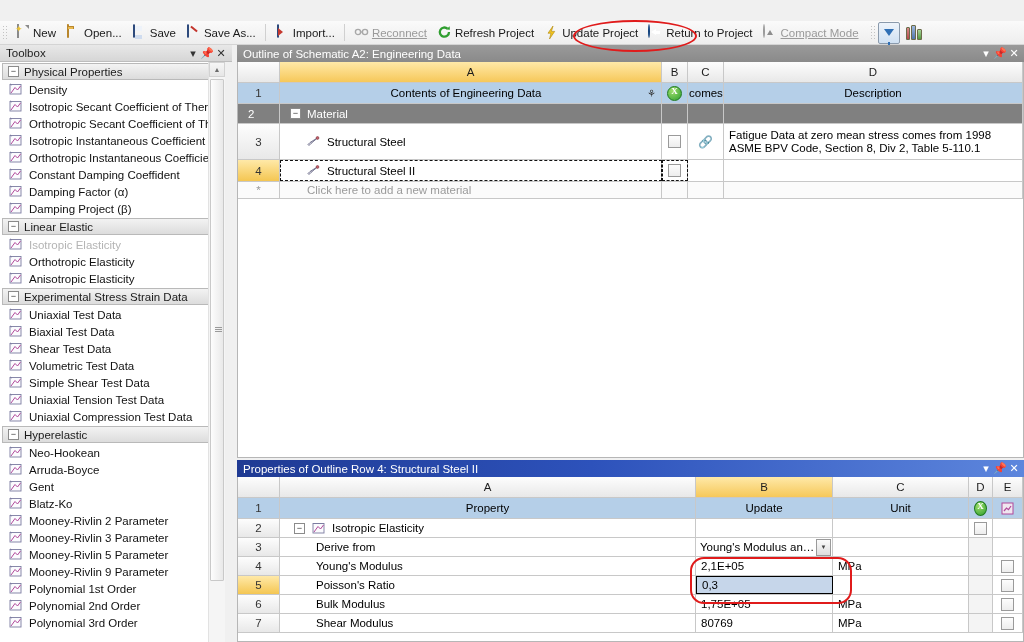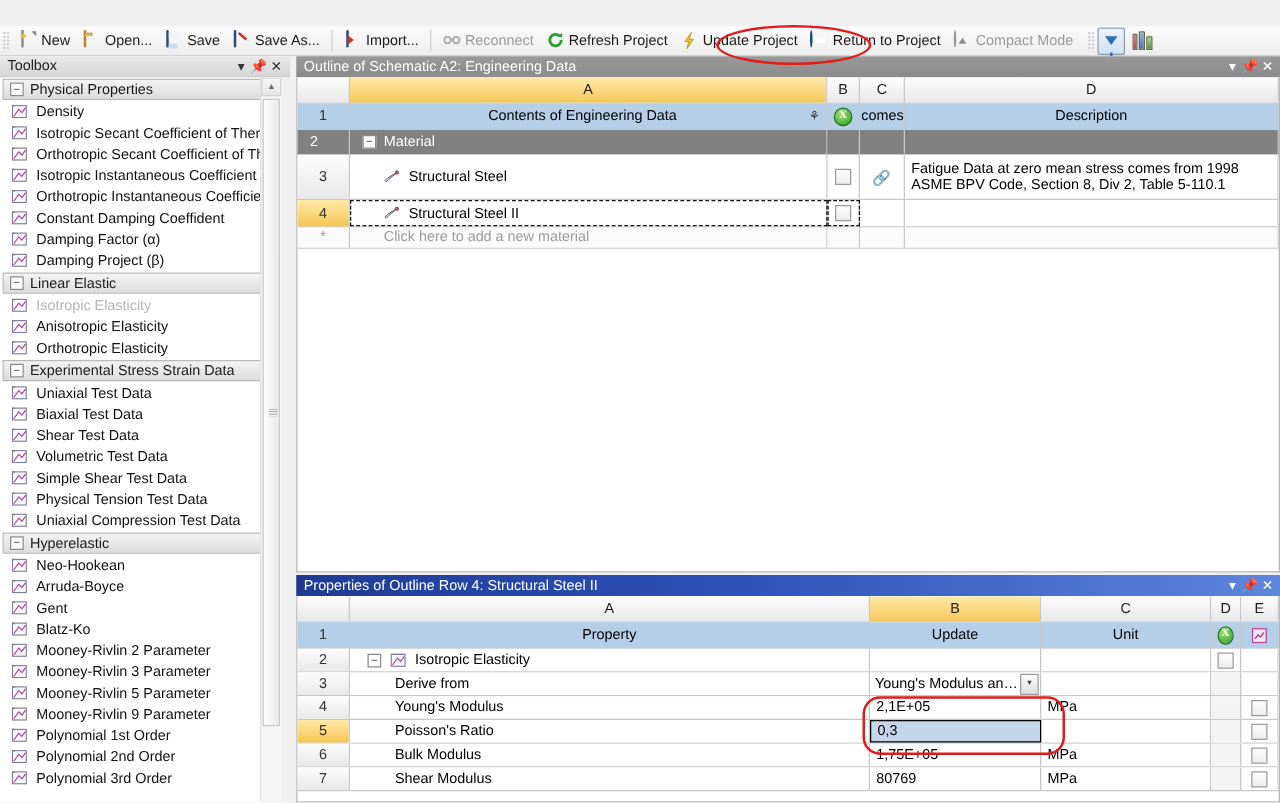--- a/index.html
+++ b/index.html
@@ -19,21 +19,21 @@
 
   
   .toolbar{position:absolute;left:0;top:21px;width:1024px;height:24px;
     background:linear-gradient(#fafafa,#eeeeee);border-bottom:1px solid #d4d4d4;
     display:flex;align-items:center;box-sizing:border-box;}
   .grip{width:5px;height:16px;margin:0 3px 0 2px;
     background-image:radial-gradient(#c3c3c3 40%,transparent 41%);
     background-size:3px 3px;}
   .tb-btn{display:flex;align-items:center;height:22px;padding:0 5px;
     font-size:11.5px;color:#1a1a1a;cursor:default;white-space:nowrap;gap:3px;}
-  .tb-btn.disabled{color:#9a9a9a;}
+  .tb-btn.disabled{color:#9a9a9a;text-decoration:underline;}
   .tb-sep{width:1px;height:17px;background:#d0d0d0;margin:0 4px;}
   .tb-icon{width:15px;height:15px;position:relative;flex:0 0 auto;}
 
   
   .ic-doc{background:#fff;border:1px solid #8a8a8a;width:11px;height:13px;margin:1px 2px;}
   .ic-doc:after{content:"";position:absolute;right:1px;top:0;width:0;height:0;
     border-left:4px solid transparent;border-top:4px solid #8a8a8a;}
   .ic-star{position:absolute;left:0;top:0;color:#e8c13a;font-size:9px;line-height:9px;}
   .ic-folder{width:13px;height:10px;background:linear-gradient(#fbe08a,#e8b84e);
     border:1px solid #b8862c;border-radius:1px 2px 2px 2px;margin:2px 1px;}
@@ -342,29 +342,29 @@
                 <path d="M2 1.2c1.3-.2 1.6.6 1.2 1.2" fill="none" stroke="#7b7ba0" stroke-width="0.9"></path>
               </svg></span>
             <span>Isotropic Elasticity</span>
           </div>
           <div class="tbx-item">
             <span class="ti-icon"><svg width="15" height="13" viewBox="0 0 15 13">
                 <rect x="2" y="1.5" width="11" height="9.5" fill="#fbfbfe" stroke="#7b7ba0" stroke-width="0.9"></rect>
                 <path d="M3 10L7 4.5l2.5 2.5L12.5 3" fill="none" stroke="#b0489a" stroke-width="1"></path>
                 <path d="M2 1.2c1.3-.2 1.6.6 1.2 1.2" fill="none" stroke="#7b7ba0" stroke-width="0.9"></path>
               </svg></span>
+            <span>Orthotropic Elasticity</span>
+          </div>
+          <div class="tbx-item">
+            <span class="ti-icon"><svg width="15" height="13" viewBox="0 0 15 13">
+                <rect x="2" y="1.5" width="11" height="9.5" fill="#fbfbfe" stroke="#7b7ba0" stroke-width="0.9"></rect>
+                <path d="M3 10L7 4.5l2.5 2.5L12.5 3" fill="none" stroke="#b0489a" stroke-width="1"></path>
+                <path d="M2 1.2c1.3-.2 1.6.6 1.2 1.2" fill="none" stroke="#7b7ba0" stroke-width="0.9"></path>
+              </svg></span>
             <span>Anisotropic Elasticity</span>
-          </div>
-          <div class="tbx-item">
-            <span class="ti-icon"><svg width="15" height="13" viewBox="0 0 15 13">
-                <rect x="2" y="1.5" width="11" height="9.5" fill="#fbfbfe" stroke="#7b7ba0" stroke-width="0.9"></rect>
-                <path d="M3 10L7 4.5l2.5 2.5L12.5 3" fill="none" stroke="#b0489a" stroke-width="1"></path>
-                <path d="M2 1.2c1.3-.2 1.6.6 1.2 1.2" fill="none" stroke="#7b7ba0" stroke-width="0.9"></path>
-              </svg></span>
-            <span>Orthotropic Elasticity</span>
           </div>
           <div class="grp-head">
             <span class="expander">−</span>
             <span>Experimental Stress Strain Data</span>
           </div>
           <div class="tbx-item">
             <span class="ti-icon"><svg width="15" height="13" viewBox="0 0 15 13">
                 <rect x="2" y="1.5" width="11" height="9.5" fill="#fbfbfe" stroke="#7b7ba0" stroke-width="0.9"></rect>
                 <path d="M3 10L7 4.5l2.5 2.5L12.5 3" fill="none" stroke="#b0489a" stroke-width="1"></path>
                 <path d="M2 1.2c1.3-.2 1.6.6 1.2 1.2" fill="none" stroke="#7b7ba0" stroke-width="0.9"></path>
@@ -402,21 +402,21 @@
                 <path d="M2 1.2c1.3-.2 1.6.6 1.2 1.2" fill="none" stroke="#7b7ba0" stroke-width="0.9"></path>
               </svg></span>
             <span>Simple Shear Test Data</span>
           </div>
           <div class="tbx-item">
             <span class="ti-icon"><svg width="15" height="13" viewBox="0 0 15 13">
                 <rect x="2" y="1.5" width="11" height="9.5" fill="#fbfbfe" stroke="#7b7ba0" stroke-width="0.9"></rect>
                 <path d="M3 10L7 4.5l2.5 2.5L12.5 3" fill="none" stroke="#b0489a" stroke-width="1"></path>
                 <path d="M2 1.2c1.3-.2 1.6.6 1.2 1.2" fill="none" stroke="#7b7ba0" stroke-width="0.9"></path>
               </svg></span>
-            <span>Physical Tension Test Data</span>
+            <span>Uniaxial Tension Test Data</span>
           </div>
           <div class="tbx-item">
             <span class="ti-icon"><svg width="15" height="13" viewBox="0 0 15 13">
                 <rect x="2" y="1.5" width="11" height="9.5" fill="#fbfbfe" stroke="#7b7ba0" stroke-width="0.9"></rect>
                 <path d="M3 10L7 4.5l2.5 2.5L12.5 3" fill="none" stroke="#b0489a" stroke-width="1"></path>
                 <path d="M2 1.2c1.3-.2 1.6.6 1.2 1.2" fill="none" stroke="#7b7ba0" stroke-width="0.9"></path>
               </svg></span>
             <span>Uniaxial Compression Test Data</span>
           </div>
           <div class="grp-head">

